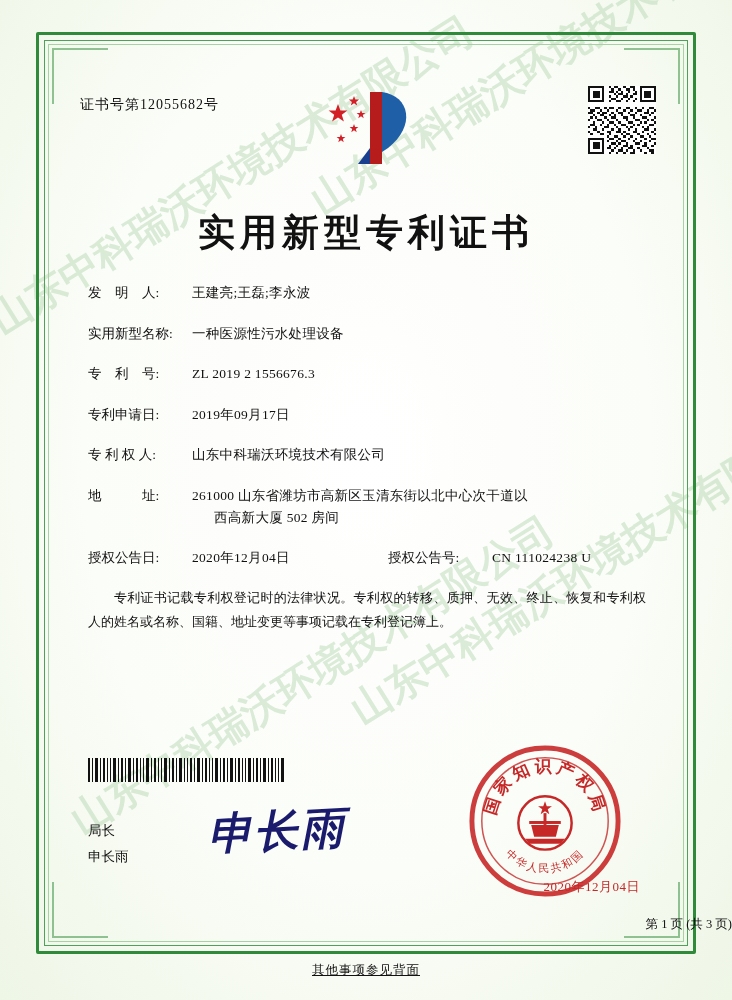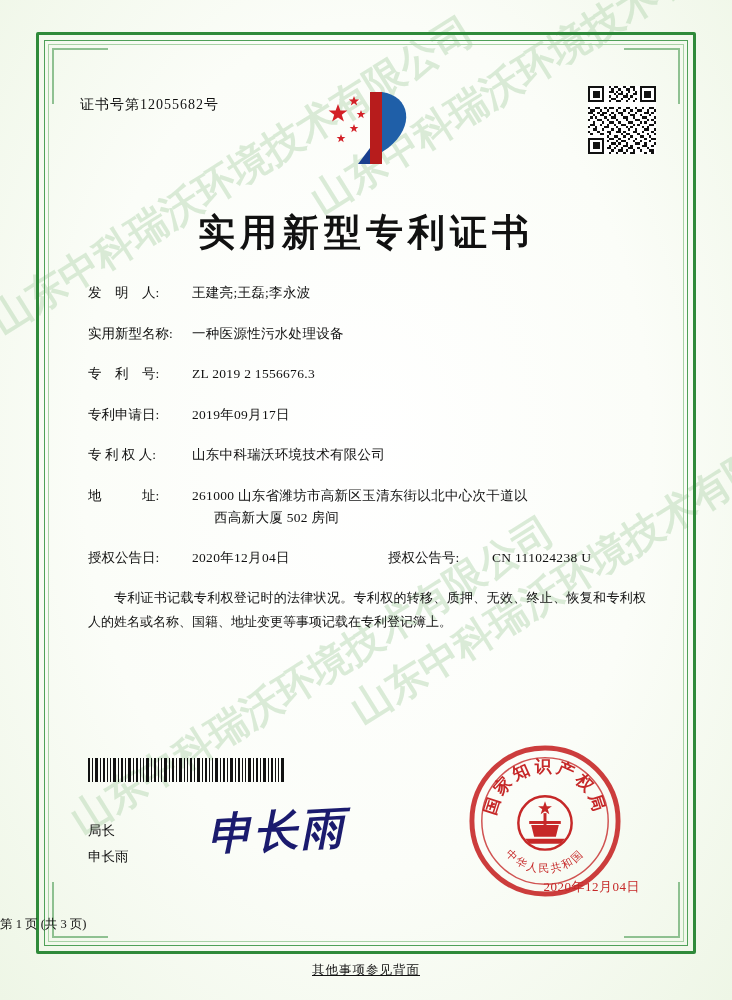--- a/index.html
+++ b/index.html
@@ -197,21 +197,21 @@
     transform: rotate(-3deg);
     font-style: italic;
     font-weight: 700;
   }
 
   
   .page-num {
     position: absolute;
     left: 0; right: 0;
     top: 916px;
-    text-align: left;
+    text-align: right;
     font-size: 12.5px;
     color: #111;
   }
   .footer-note {
     position: absolute;
     left: 0; right: 0;
     top: 962px;
     text-align: center;
     font-size: 12.5px;
     color: #111;

